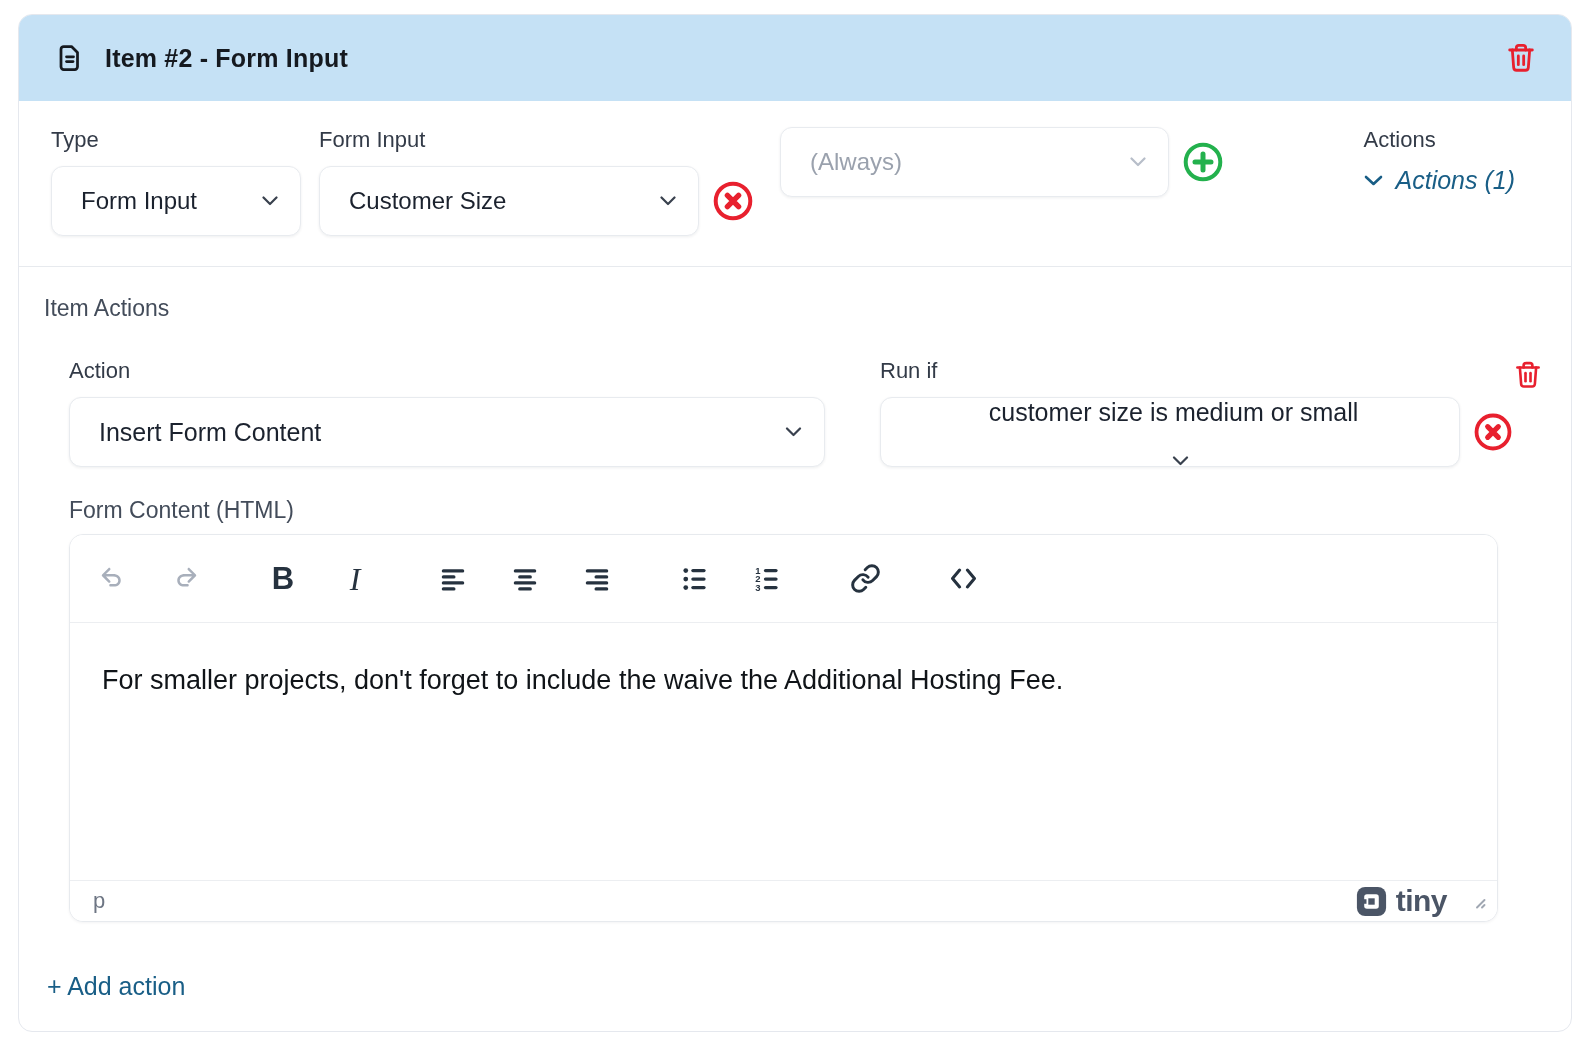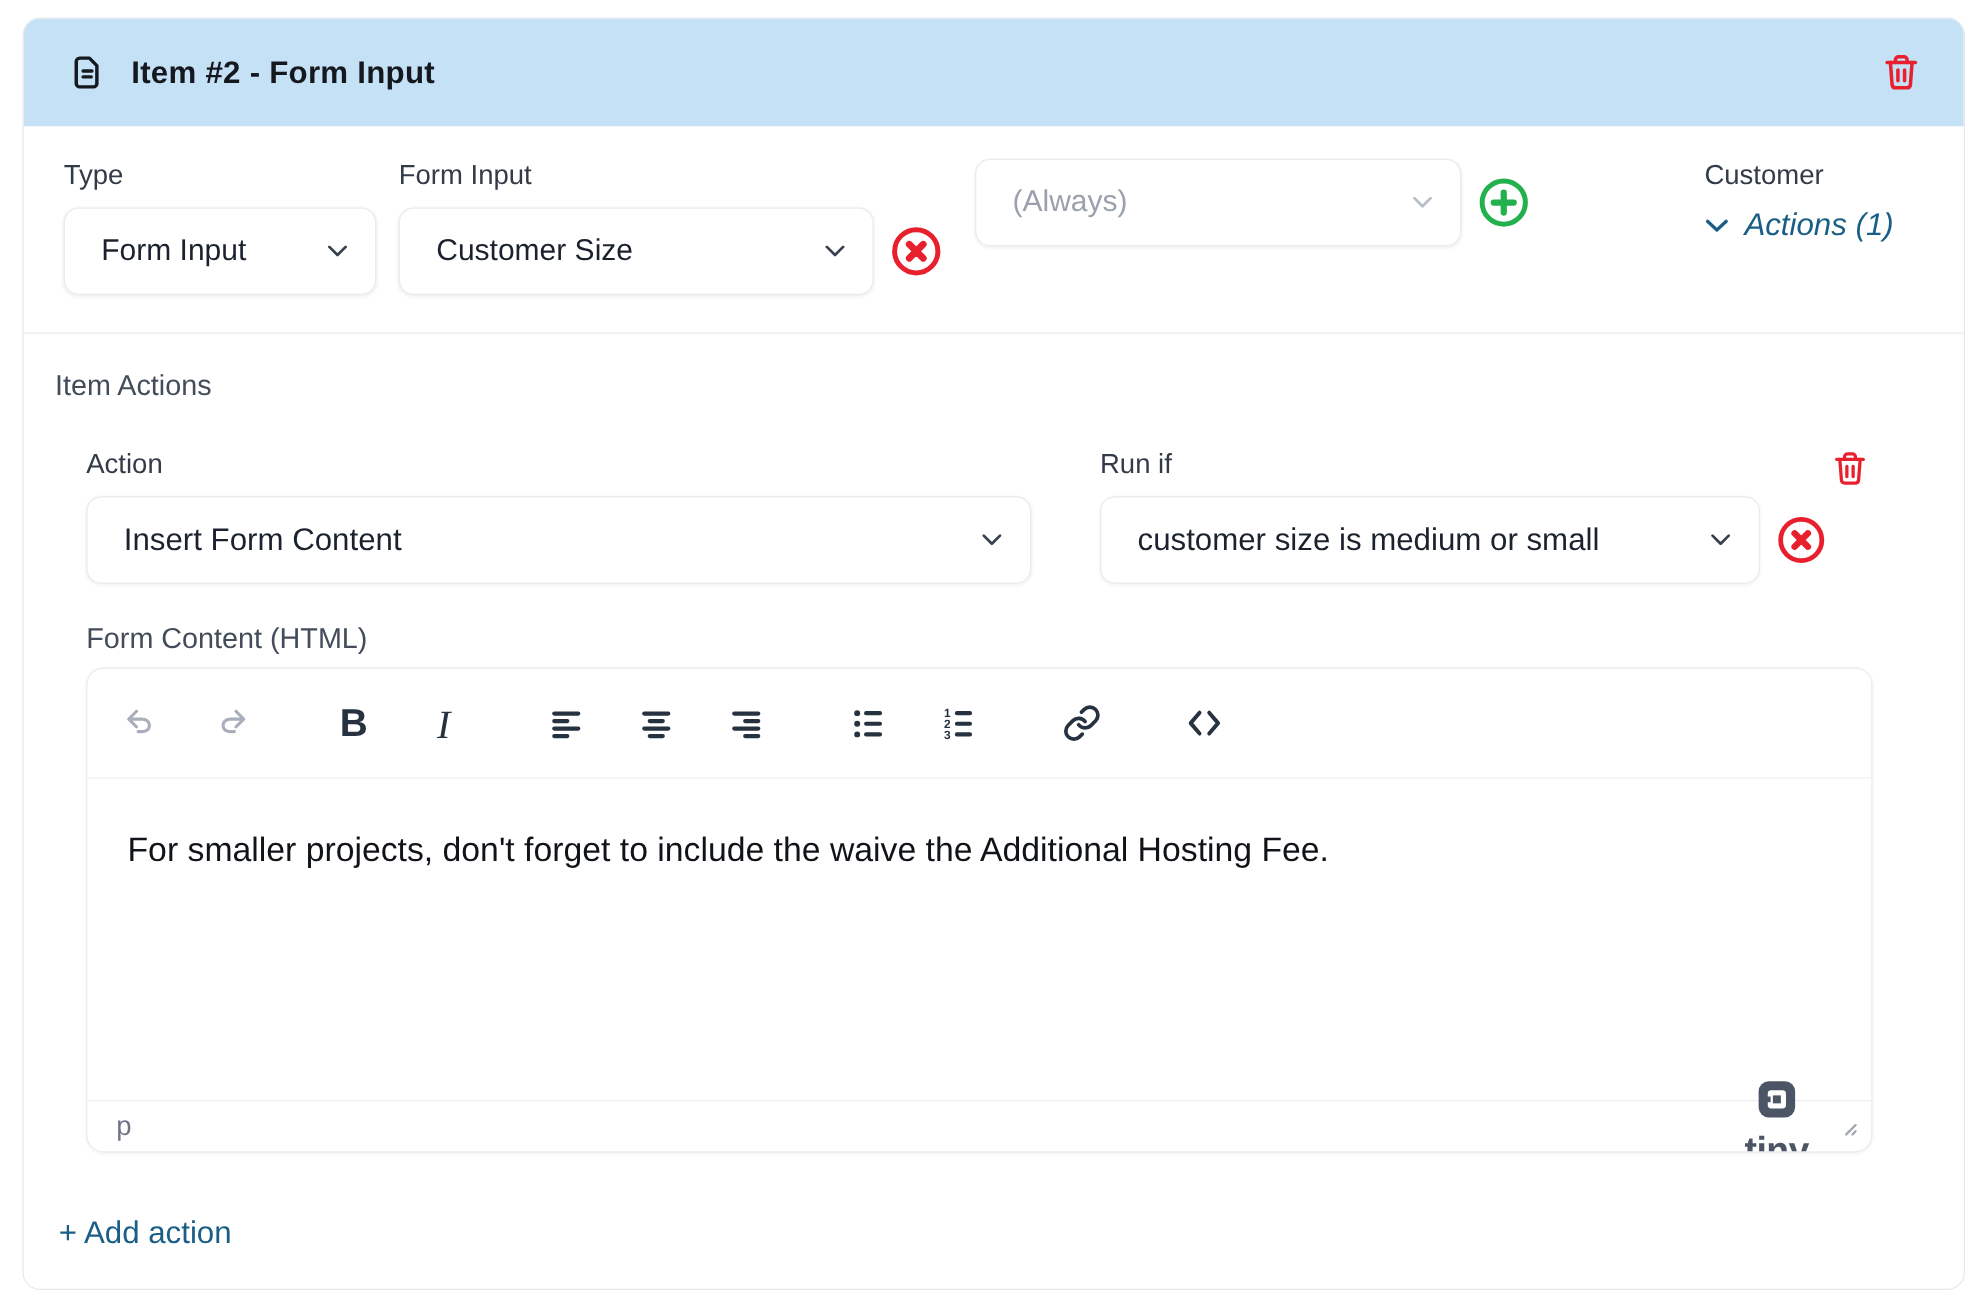--- a/index.html
+++ b/index.html
@@ -71,21 +71,21 @@
   
   .item-actions{
     border-top:1.5px solid #e7eaee;
     padding:28px 32px 26px 25px;
   }
   .ia-title{font-size:23px;color:#434c5a;}
   .action-block{margin-left:25px;margin-top:36px;}
   .action-row{display:flex;align-items:flex-start;}
   .col-runif{margin-left:55px;}
   .w-action{width:756px;font-size:25px;gap:44px;}
-  .w-runif{width:528px;font-size:25px;}
+  .w-runif{width:580px;font-size:25px;flex-direction:column;}
   .trash-right{margin-left:auto;margin-right:44px;margin-top:2px;}
   .fc-label{display:block;font-size:23px;color:#434c5a;margin-top:30px;}
   
   .editor{
     margin-top:10px;width:1429px;
     border:1.5px solid #e7eaee;border-radius:14px;
     box-shadow:0 1px 3px rgba(16,24,40,.05);
     overflow:hidden;background:#fff;
   }
   .toolbar{
@@ -105,21 +105,21 @@
     height:257px;padding:42px 32px 0;
     font-size:27px;color:#101418;cursor:text;background:#fff;
   }
   .statusbar{
     height:41px;border-top:1.5px solid #eceef1;
     display:flex;align-items:center;justify-content:space-between;
     padding:0 10px 0 23px;background:#fff;
   }
   .status-path{font-size:22px;color:#6e7684;}
   .status-right{display:flex;align-items:center;gap:12px;}
-  .brand{display:flex;align-items:center;gap:9px;cursor:pointer;flex-direction:column;}
+  .brand{display:flex;align-items:center;gap:9px;cursor:pointer;}
   .brand-word{font-size:30px;font-weight:800;color:#4b5566;letter-spacing:-.5px;}
   .resize-handle{color:#a0a7b2;margin-left:10px;cursor:nwse-resize;display:flex;}
   
   .add-action{
     display:inline-block;background:none;border:none;cursor:pointer;
     margin:50px 0 4px 3px;font-size:25px;color:var(--link);font-family:inherit;
   }
 </style>
 </head>
 <body>
@@ -189,21 +189,21 @@
         <button class="icon-btn circle-btn" style="color:var(--success)">
           <svg width="42" height="42" viewBox="0 0 42 42" fill="none" stroke="currentColor" stroke-linecap="round">
             <circle cx="21" cy="21" r="17.3" stroke-width="4"></circle>
             <path d="M21 13v16M13 21h16" stroke-width="5"></path>
           </svg>
         </button>
       </div>
     </div>
 
     <div class="actions-col">
-      <label class="f-label">Customer</label>
+      <label class="f-label">Actions</label>
       <button class="actions-expander">
         <svg width="19" height="11" viewBox="0 0 19 11" fill="none" stroke="currentColor" stroke-width="2.6" stroke-linecap="round" stroke-linejoin="round">
             <path d="M2 2l7.5 7L17 2"></path>
           </svg>
         <span>Actions (1)</span>
       </button>
     </div>
   </div>
 
   <div class="item-actions">

